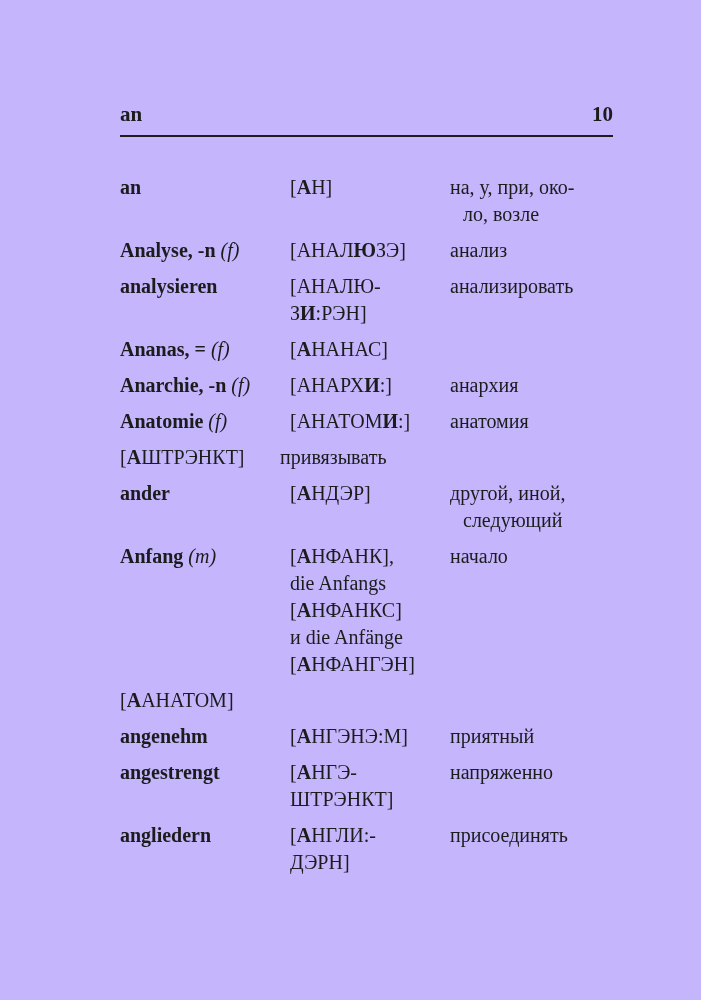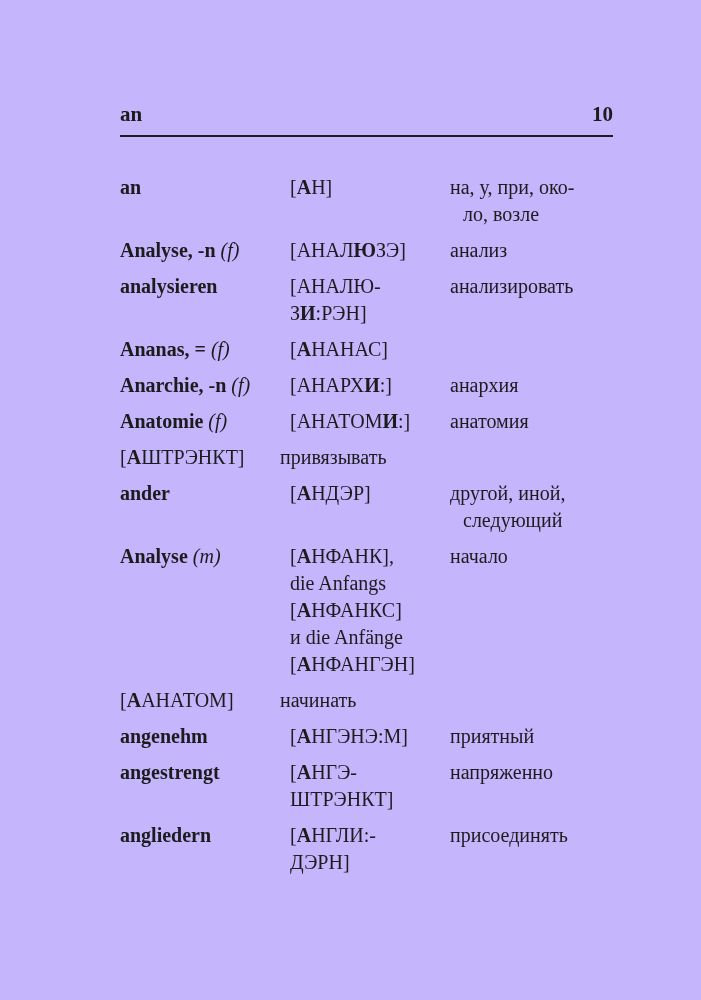--- a/index.html
+++ b/index.html
@@ -166,42 +166,39 @@
           <div class="tline"><span>[</span><span class="b">А</span><span>НДЭР]</span></div>
         </div>
     <div class="col-ru">
           <div class="rline">другой, иной,</div>
           <div class="rline indent">следующий</div>
         </div>
   </div>
 
   <div class="entry">
     <div class="col-word">
-      <span class="hw">Analyse </span>
+      <span class="hw">Anfang </span>
       <span class="gender">(m)</span>
     </div>
     <div class="col-trans">
           <div class="tline"><span>[</span><span class="b">А</span><span>НФАНК],</span></div>
           <div class="tline"><span>die Anfangs</span></div>
           <div class="tline"><span>[</span><span class="b">А</span><span>НФАНКС]</span></div>
           <div class="tline"><span>и die Anfänge</span></div>
           <div class="tline"><span>[</span><span class="b">А</span><span>НФАНГЭН]</span></div>
         </div>
     <div class="col-ru">
           <div class="rline">начало</div>
         </div>
   </div>
 
   <div class="entry">
     <div class="col-trans">
           <div class="tline"><span>[</span><span class="b">А</span><span>АНАТОМ]</span></div>
         </div>
-    <div class="col-ru">
-          <div class="rline">начинать</div>
-        </div>
   </div>
 
   <div class="entry">
     <div class="col-word">
       <span class="hw">angenehm</span>
       
     </div>
     <div class="col-trans">
           <div class="tline"><span>[</span><span class="b">А</span><span>НГЭНЭ:М]</span></div>
         </div>

